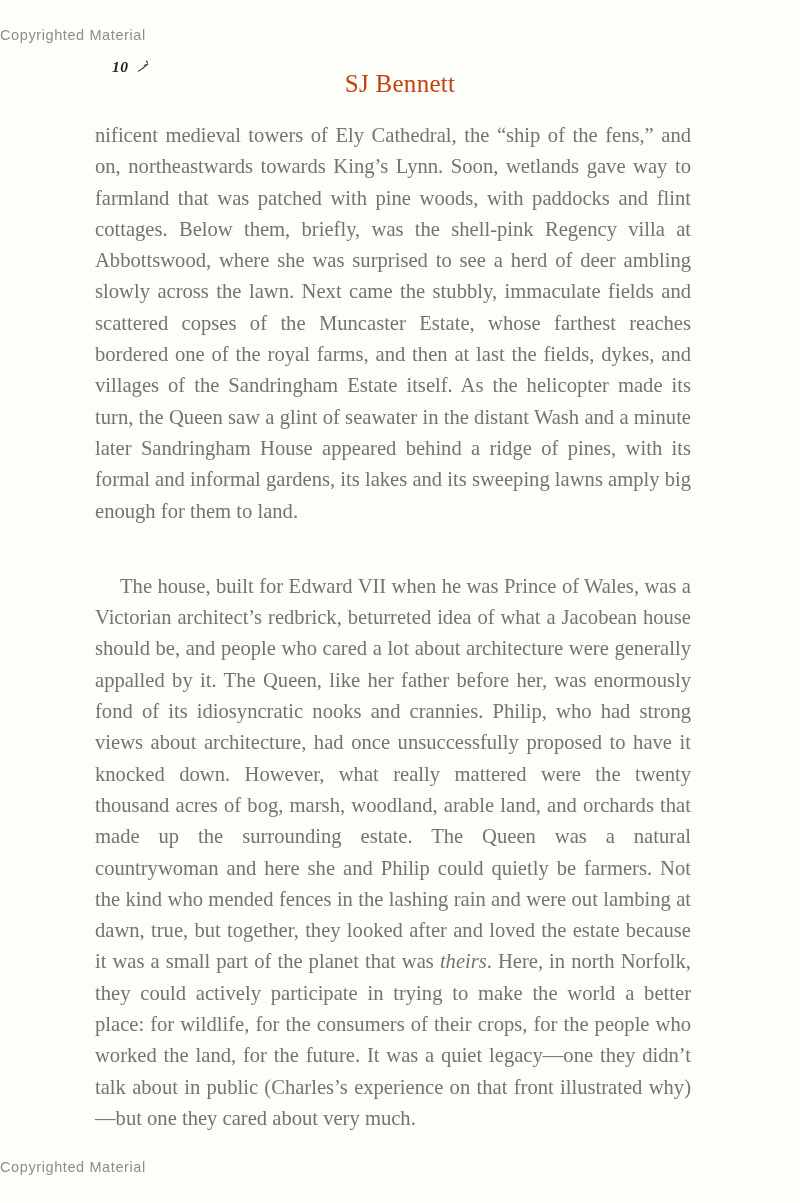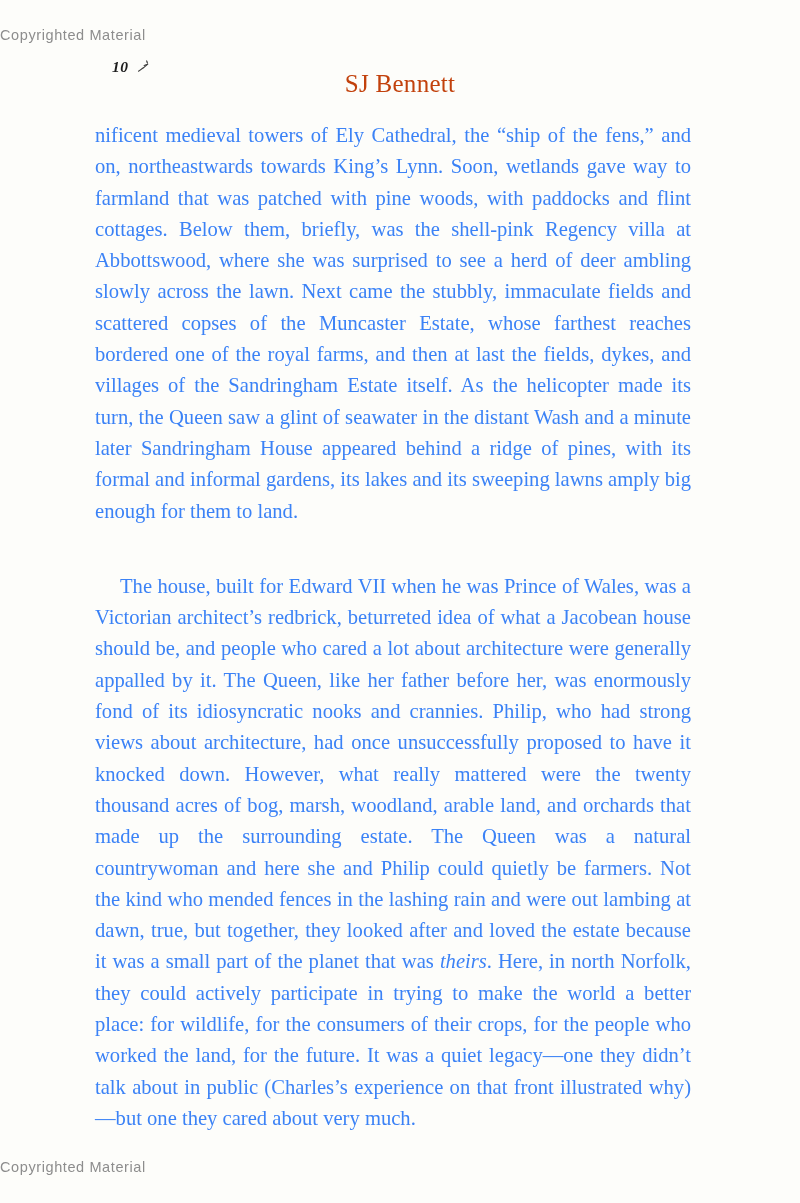--- a/index.html
+++ b/index.html
@@ -90,21 +90,21 @@
     top: 120px;
     left: 95px;
     width: 596px;
   }
   .para {
     margin: 0;
     text-align: justify;
     text-justify: inter-word;
     font-size: 20.6px;
     line-height: 31.3px;
-    color: #3b82f6;
+    color: #737373;
     hyphens: manual;
   }
   .para-indent { text-indent: 25px; margin-top: 44px; }
   .italic { font-style: italic; }
 </style>
 </head>
 <body>
 
 <div class="page">
 

